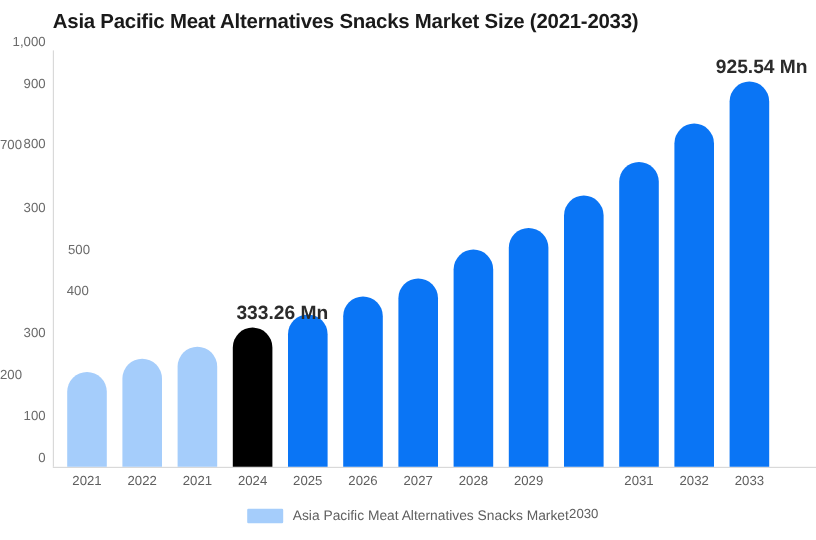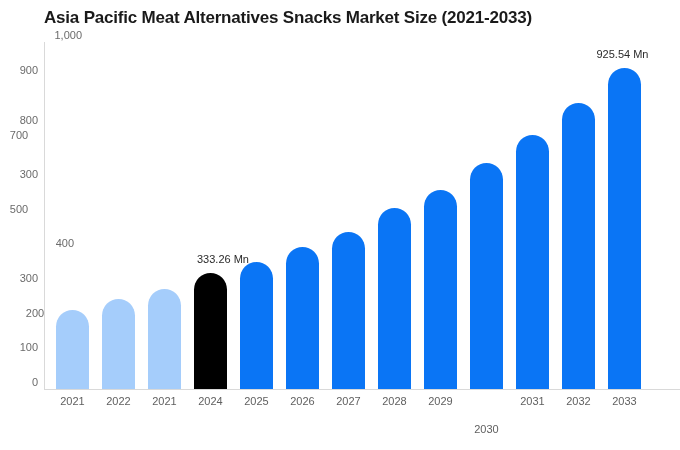--- a/index.html
+++ b/index.html
@@ -60,22 +60,22 @@
     position:absolute;
     top:353px;
     width:46px;
     text-align:center;
     font-size:11px;
     color:#5f5f5f;
   }
 
   .value-label{
     position:absolute;
-    font-size:11px;
-    font-weight:normal;
+    font-size:16px;
+    font-weight:bold;
     color:#2b2b2b;
     white-space:nowrap;
   }
 
   
   #legend{
     position:absolute;
     left:0;right:0;
     top:424px;
     display:flex;
@@ -92,29 +92,29 @@
   }
 </style>
 </head>
 <body>
 
 <div id="chart-root">
 
   <div id="chart-title">Asia Pacific Meat Alternatives Snacks Market Size (2021-2033)</div>
 
   <div id="y-axis-labels">
-      <div class="y-tick-label" style="position: absolute; left: 0px; width: 38px; right: auto; top: 42px; margin-top: -7px; padding-left: 44px;">1,000</div>
+      <div class="y-tick-label" style="position: absolute; left: 0px; width: 38px; right: auto; top: 42px; margin-top: -7px;">1,000</div>
       <div class="y-tick-label" style="position: absolute; left: 0px; width: 38px; text-align: right; right: auto; top: 76.7px; margin-top: -7px;">900</div>
       <div class="y-tick-label" style="position: absolute; left: 0px; width: 38px; text-align: right; right: auto; top: 127px; margin-top: -7px;">800</div>
-      <div class="y-tick-label" style="position: absolute; left: 0px; width: 38px; text-align: center; right: auto; top: 142px; margin-top: -7px;">700</div>
+      <div class="y-tick-label" style="position: absolute; left: 0px; width: 38px; text-align: left; right: auto; top: 128px; margin-top: -7px;">700</div>
       <div class="y-tick-label" style="position: absolute; left: 0px; width: 38px; text-align: right; right: auto; top: 180.8px; margin-top: -7px;">300</div>
-      <div class="y-tick-label" style="position: absolute; left: 0px; width: 38px; text-align: center; right: auto; top: 215.5px; margin-top: -7px;">500</div>
+      <div class="y-tick-label" style="position: absolute; left: 0px; width: 38px; text-align: right; right: auto; top: 215.5px; margin-top: -7px; padding-left: 37px;">500</div>
       <div class="y-tick-label" style="position: absolute; left: 0px; width: 38px; text-align: right; right: auto; top: 250.2px; margin-top: -7px; margin-left: 36px;">400</div>
       <div class="y-tick-label" style="position: absolute; left: 0px; width: 38px; text-align: right; right: auto; top: 284.9px; margin-top: -7px;">300</div>
-      <div class="y-tick-label" style="position: absolute; left: 16px; width: 38px; text-align: center; right: auto; top: 319.6px; margin-top: -7px;">200</div>
+      <div class="y-tick-label" style="position: absolute; left: 0px; width: 38px; text-align: left; right: auto; top: 319.6px; margin-top: -7px;">200</div>
       <div class="y-tick-label" style="position: absolute; left: 0px; width: 38px; text-align: right; right: auto; top: 354.3px; margin-top: -7px;">100</div>
       <div class="y-tick-label" style="position: absolute; left: 0px; width: 38px; text-align: right; right: auto; top: 389px; margin-top: -7px;">0</div>
     </div>
 
   <div id="plot">
     <div id="y-axis-line"></div>
     <div id="x-axis-line"></div>
     <div id="bars-layer">
         <div class="bar" style="left: 12px; width: 33px; height: 79.116px; background: rgb(165, 205, 251);"></div>
         <div class="bar" style="left: 58px; width: 33px; height: 89.526px; background: rgb(165, 205, 251);"></div>
@@ -144,14 +144,18 @@
         <div class="x-tick-label" style="left: 465.5px;">2031</div>
         <div class="x-tick-label" style="left: 511.5px;">2032</div>
         <div class="x-tick-label" style="left: 557.5px;">2033</div>
       </div>
     <div id="annotations-layer">
         <div class="value-label" style="left: 153px; top: 211.359px;">333.26 Mn</div>
         <div class="value-label" style="left: 552.5px; top: 5.83762px;">925.54 Mn</div>
       </div>
   </div>
 
+  <div id="legend">
+    <div id="legend-swatch" style="background: rgb(165, 205, 251);"></div>
+    <div id="legend-label">Asia Pacific Meat Alternatives Snacks Market</div>
+  </div>
 
 </div>
 
 </body></html>

